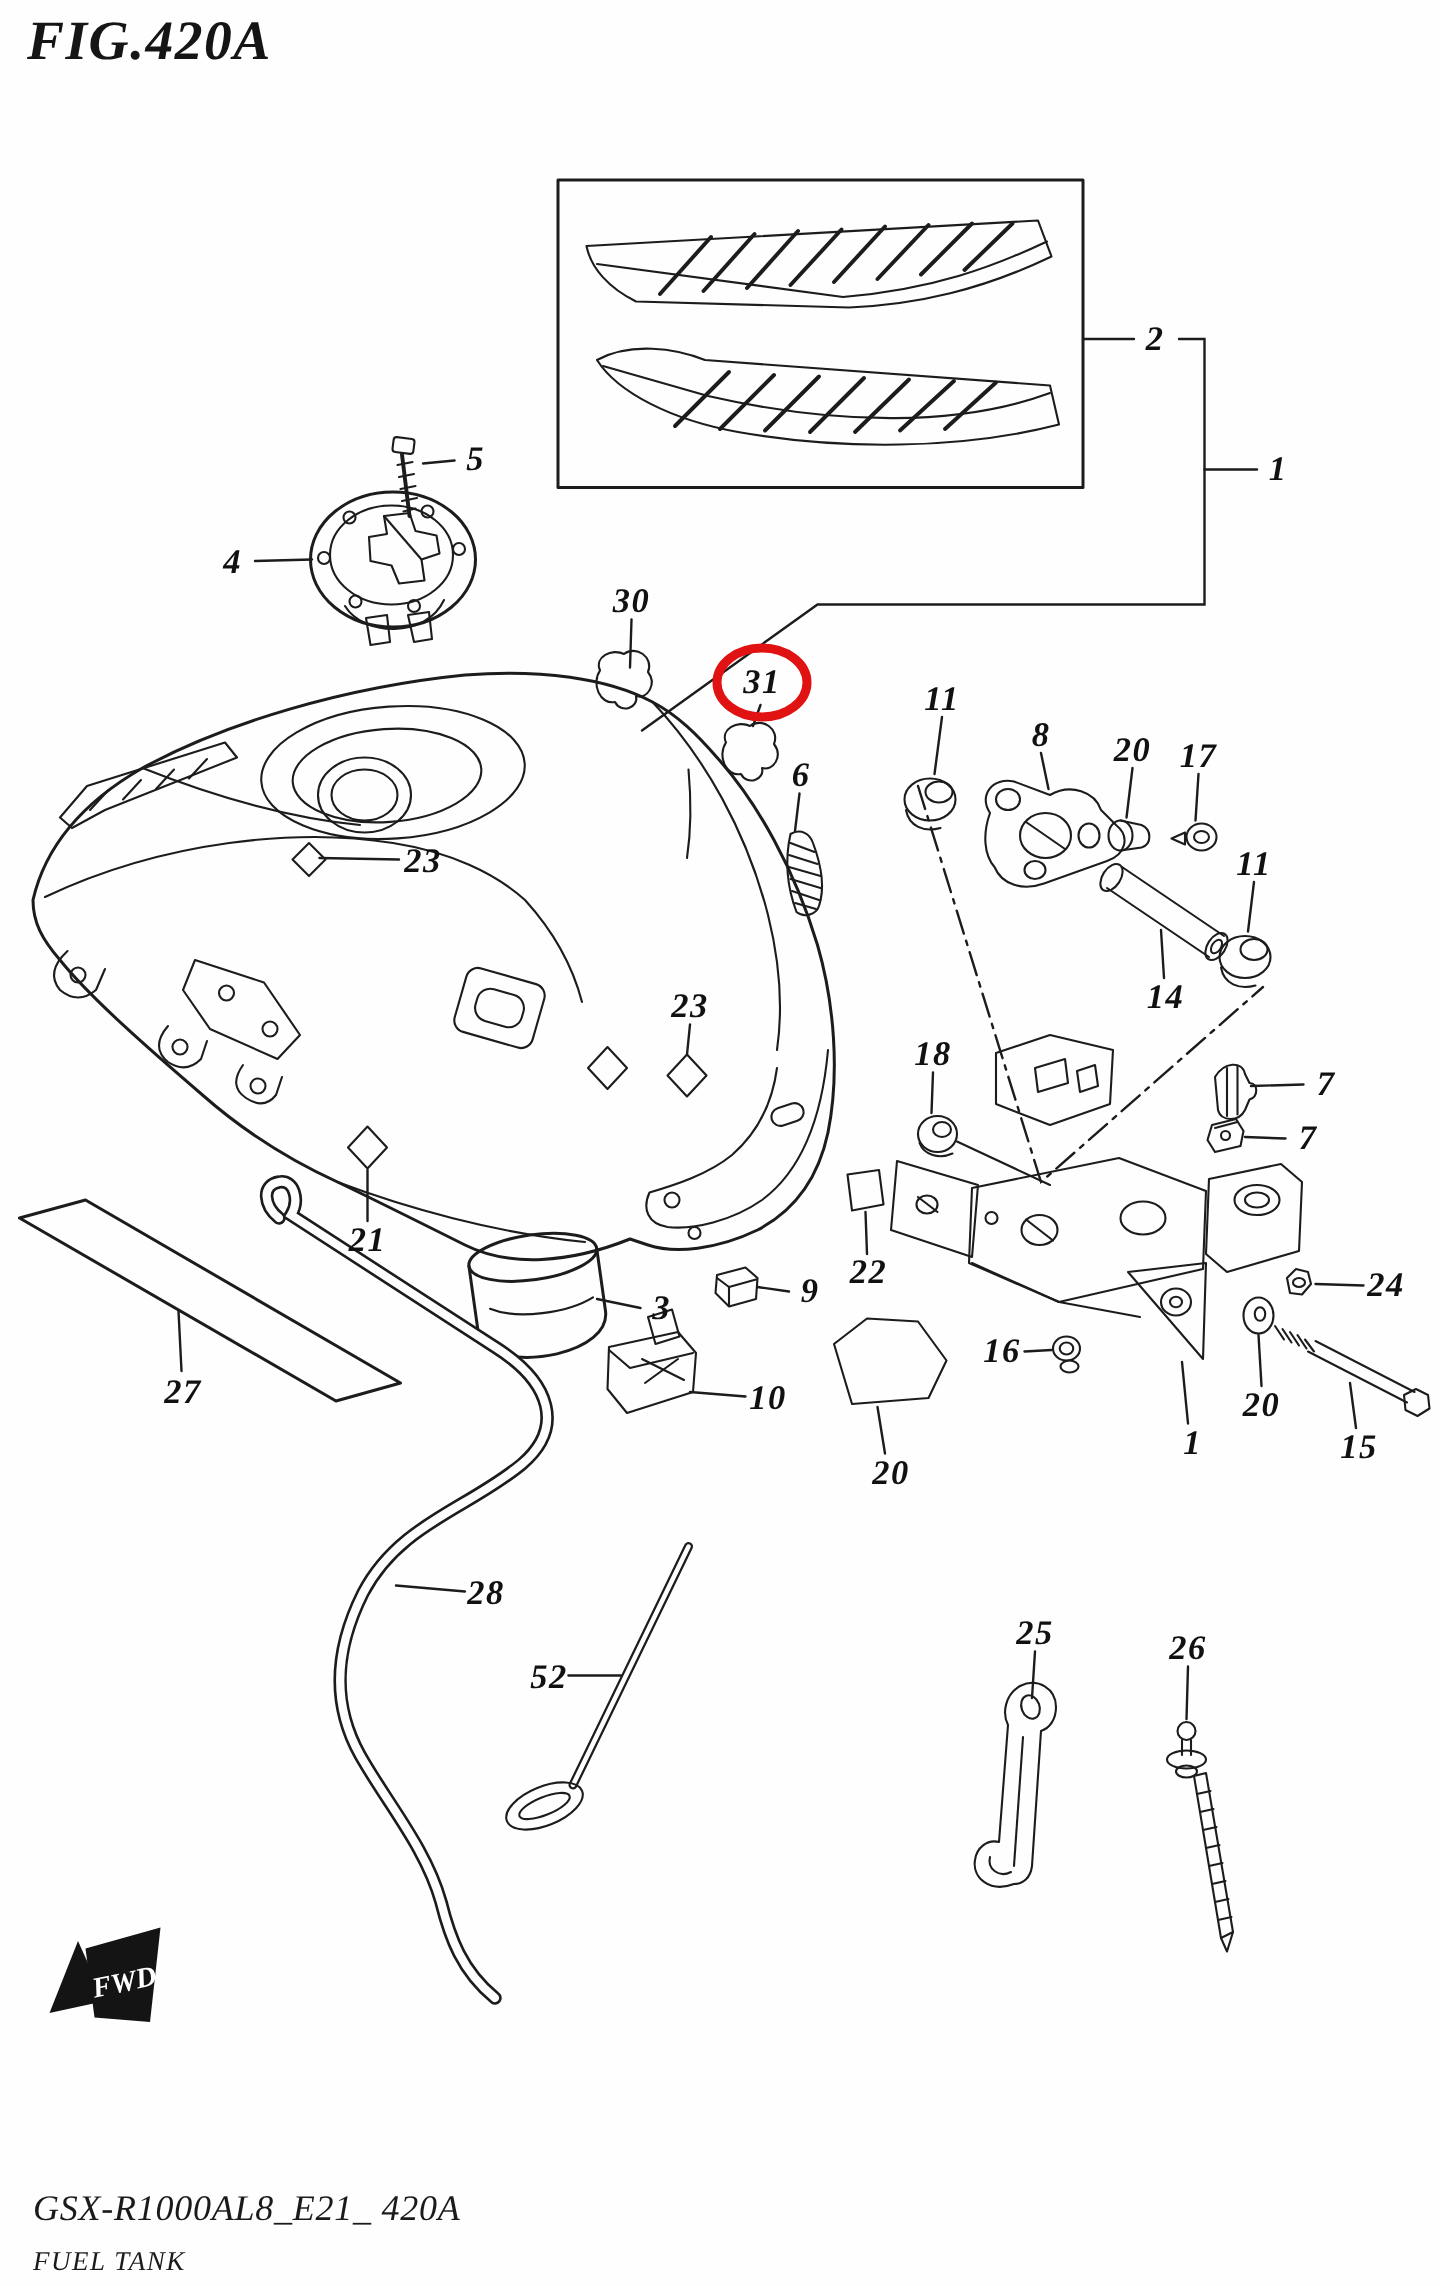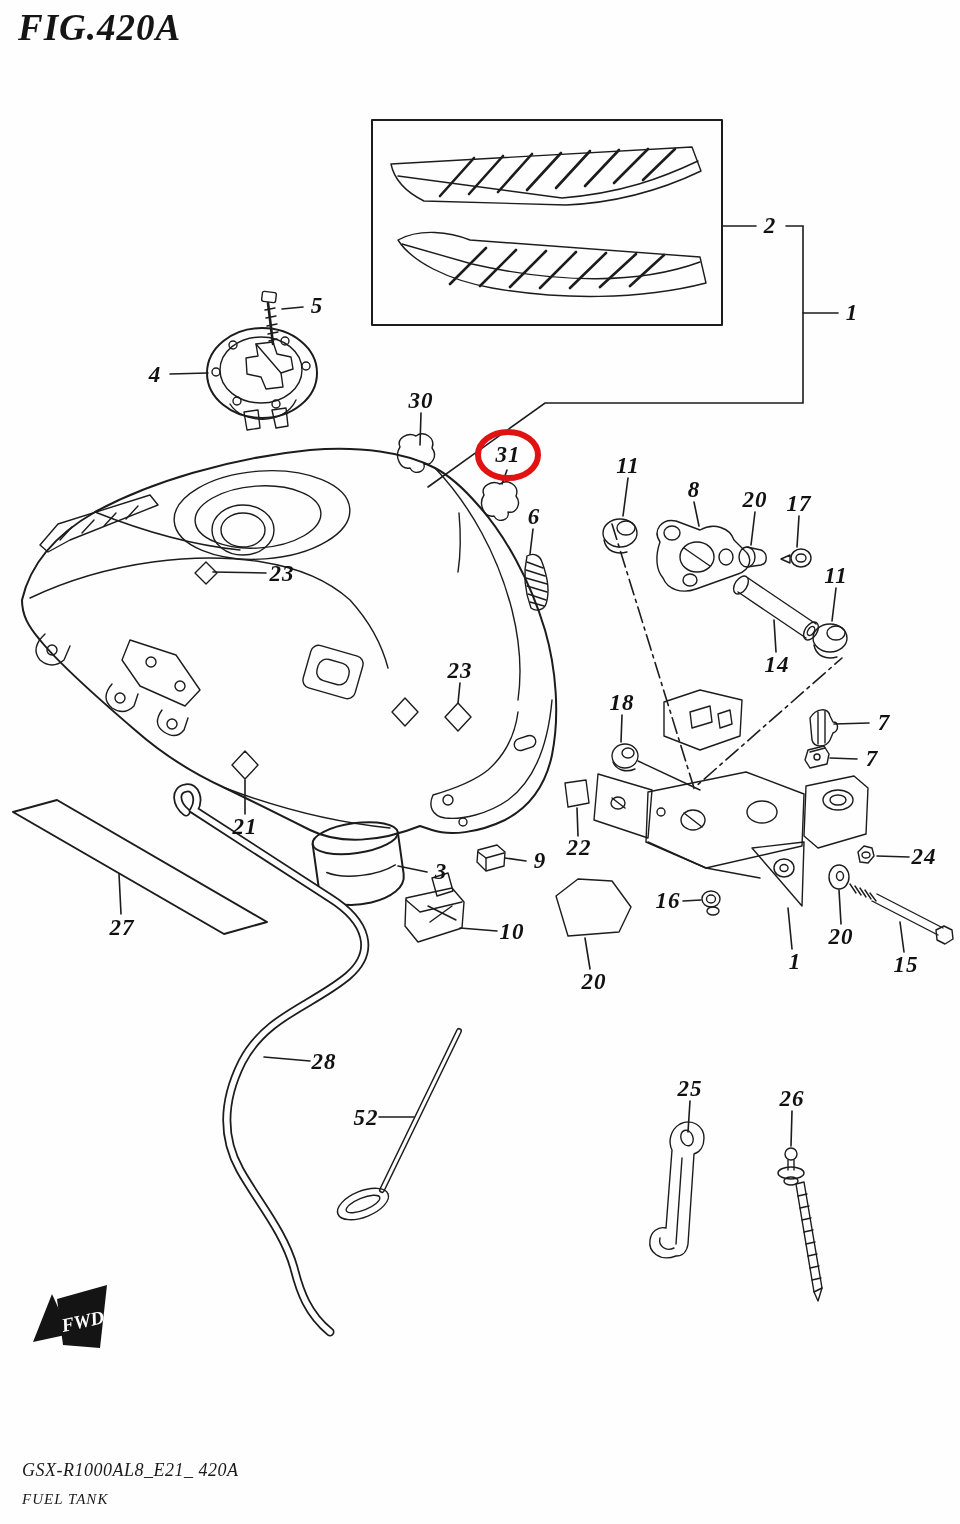--- a/index.html
+++ b/index.html
@@ -1,22 +1,22 @@
 <!DOCTYPE html>
 <html><head>
 <meta charset="utf-8">
 <style>
   html,body{margin:0;padding:0;background:#ffffff;}
   .page{position:relative;width:960px;height:1524px;background:#fefefe;overflow:hidden;
         font-family:Liberation Serif, serif;color:#111;}
   .fig-title{position:absolute;left:18px;top:6px;font-size:37px;font-style:italic;font-weight:bold;
              letter-spacing:1px;color:#151515;}
   .footer{position:absolute;left:22px;top:1460px;font-style:italic;color:#1a1a1a;}
-  .footer .code{font-size:18px;letter-spacing:.5px;}
-  .footer .caption{font-size:15px;margin-top:10px;letter-spacing:1px;}
+  .footer .code{font-size:24px;letter-spacing:.5px;}
+  .footer .caption{font-size:18px;margin-top:10px;letter-spacing:1px;}
   svg.art{position:absolute;left:0;top:0;}
   .ln{fill:none;stroke:#1c1c1c;stroke-width:2;stroke-linecap:round;stroke-linejoin:round;}
   .t1{stroke-width:1.4;}
   .t2{stroke-width:2.6;}
   .ld{fill:none;stroke:#1c1c1c;stroke-width:1.6;stroke-linecap:round;}
   .bk{fill:#141414;stroke:none;}
   .labels{position:absolute;left:0;top:0;width:100%;height:100%;pointer-events:none;}
   .part-label{position:absolute;transform:translate(-50%,-50%);font-size:23px;font-style:italic;
               font-weight:bold;color:#111;white-space:nowrap;letter-spacing:1px;}
 </style>

